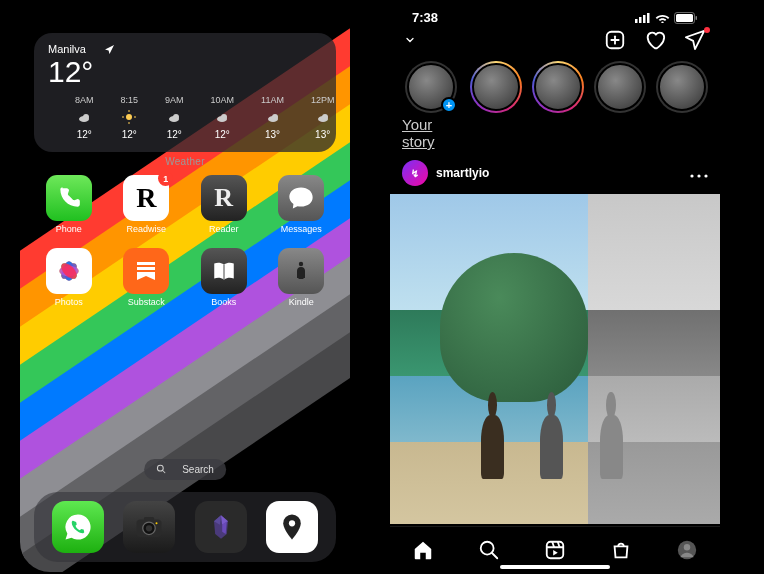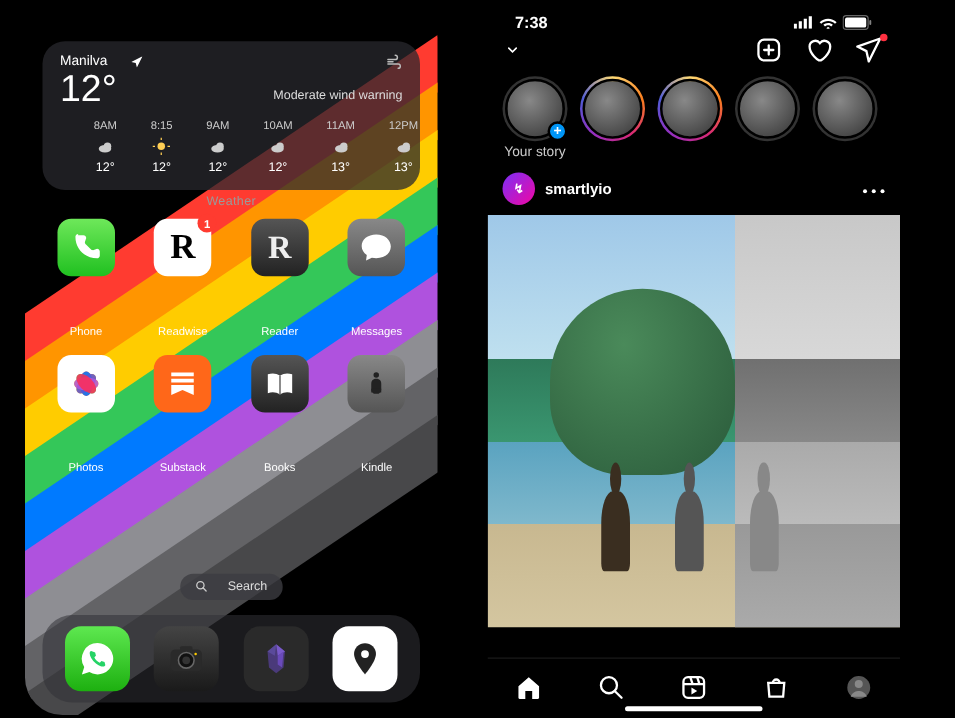--- a/index.html
+++ b/index.html
@@ -25,21 +25,21 @@
   .wx-warn { font-size: 10px; color: #ddd; text-align: right; max-width: 120px; margin-top:14px;}
   .wx-hours { display: flex; justify-content: space-between; margin-top: 8px; }
   .wx-col { display: flex; flex-direction: column; align-items: center; gap: 5px; font-size: 9px; color: #ccc; margin-left: 27px; }
   .wx-ic { width: 14px; height: 14px; }
   .wx-ht { font-size: 10px; color: #fff; }
   .wx-caption { text-align:center; font-size:10px; color:#9a9a9a; margin-top:4px; letter-spacing:0.3px;}
 
   .app-grid { margin-top: 8px; display: grid; grid-template-columns: repeat(4, 1fr); gap: 14px 8px; }
   .app { display: flex; flex-direction: column; align-items: center; gap: 3px; position: relative; }
   .app .tile { width: 46px; height: 46px; border-radius: 11px; display:flex; align-items:center; justify-content:center; position:relative; }
-  .app .lbl { font-size: 9px; color: #fff; text-align:right;margin-top:36px; }
+  .app .lbl { font-size: 9px; color: #fff; text-align:right; }
   .badge { position:absolute; top:-4px; right:-4px; background:#ff3b30; color:#fff; font-size:9px; font-weight:600; min-width:15px; height:15px; border-radius:8px; display:flex; align-items:center; justify-content:center; padding:0 3px;}
 
   .search-pill { position:absolute; bottom:92px; left:50%; transform:translateX(-50%); background:rgba(60,60,65,0.8); color:#ddd; font-size:10px; padding:5px 12px; border-radius:14px; display:flex; align-items:flex-start; gap:16px;}
   .dock { position:absolute; bottom:10px; left:14px; right:14px; height:70px; background:rgba(50,50,55,0.55); border-radius:24px; display:flex; justify-content:space-around; align-items:center; padding:0 8px;}
   .dock .tile { width:52px; height:52px; border-radius:13px; display:flex; align-items:center; justify-content:center; }
 
   
   .ig-inner { position: relative; z-index: 1; }
   .ig-header { display:flex; justify-content:space-between; align-items:center; padding: 2px 14px 6px; }
   .ig-logo { font-family: "Brush Script MT","Segoe Script",cursive; font-size:24px; font-weight:500; display:flex; align-items:center; gap:3px;}
@@ -47,21 +47,21 @@
   .ig-ic { width:22px; height:22px; position:relative; }
   .ig-dot { position:absolute; top:-2px; right:-4px; width:6px; height:6px; background:#ff3040; border-radius:50%; }
 
   .stories { display:flex; gap:10px; padding: 4px 12px 2px; overflow:hidden; }
   .story { display:flex; flex-direction:column; align-items:center; gap:3px; }
   .story-ring { width:52px; height:52px; border-radius:50%; padding:2px; display:flex; align-items:center; justify-content:center; position:relative;}
   .story-av { width:100%; height:100%; border-radius:50%; background:#333; border:2px solid #000; }
   .ring-grad { background: conic-gradient(#feda75,#fa7e1e,#d62976,#962fbf,#4f5bd5,#feda75); }
   .ring-plain { background:#333; }
   .story-add { position:absolute; bottom:0; right:0; width:16px; height:16px; background:#0095f6; border:2px solid #000; border-radius:50%; display:flex; align-items:center; justify-content:center; font-size:11px; font-weight:700;}
-  .story-lbl { font-size:11px; color:#ccc; }
+  .story-lbl { font-size:15px; color:#ccc;text-decoration:underline; }
 
   .post-head { display:flex; align-items:center; justify-content:space-between; padding:8px 12px; }
   .post-user { display:flex; align-items:center; gap:8px; font-size:12px; font-weight:600; }
   .post-av { width:26px; height:26px; border-radius:50%; background:linear-gradient(135deg,#7b2ff7,#f107a3); display:flex; align-items:center; justify-content:center; font-size:10px; font-weight:700;}
   .post-img { width:100%; height:330px; position:relative; overflow:hidden; }
   .post-img .sky { position:absolute; inset:0; background:linear-gradient(#9fc8e8 0%, #bfe0ef 35%, #2e7a5a 35%, #3a9670 55%, #5aa3c0 55%, #7fb8cc 75%, #c8b890 75%, #d4c6a0 100%); }
   .post-img .bw { position:absolute; top:0; right:0; bottom:0; width:40%; background:linear-gradient(#c8c8c8 0%, #d8d8d8 35%, #707070 35%, #888 55%, #aaa 55%, #bbb 75%, #999 75%, #aaa 100%); }
   .post-img .hill { position:absolute; left:15%; top:18%; width:45%; height:45%; background:radial-gradient(ellipse at 40% 30%, #4a8a5a, #2a5a3a); border-radius:50% 50% 40% 40%; }
   .post-img .person { position:absolute; bottom:8%; width:14%; height:32%; }
   .post-img .person::before { content:""; position:absolute; top:0; left:40%; width:20%; height:25%; background:currentColor; border-radius:50%; }
@@ -133,26 +133,20 @@
       <div class="weather-widget">
         <div class="wx-top">
           <div>
             <div class="wx-loc">
               <span>Manilva</span>
               <svg width="9" height="9" viewBox="0 0 10 10">
                   <path d="M0 5l10-5-5 10-1-4z" fill="#fff"></path>
                 </svg>
             </div>
             <div class="wx-temp">12°</div>
-          </div>
-          <div style="display:flex;flex-direction:column;align-items:flex-end;">
-            <svg width="14" height="14" viewBox="0 0 24 24">
-                <path d="M4 8h10a3 3 0 100-6M4 14h14a3 3 0 110 6M4 11h7" stroke="#bbb" stroke-width="2" fill="none" stroke-linecap="round"></path>
-              </svg>
-            <div class="wx-warn">Moderate wind warning</div>
           </div>
         </div>
         <div class="wx-hours" id="wx-hours">
             <div class="wx-col">
               <span>8AM</span>
               <svg class="wx-ic" viewBox="0 0 14 14">
                 <ellipse cx="7" cy="9" rx="5" ry="3" fill="#ccc"></ellipse>
                 <circle cx="9" cy="7" r="3" fill="#ccc"></circle>
               </svg>
               <span class="wx-ht">12°</span>

